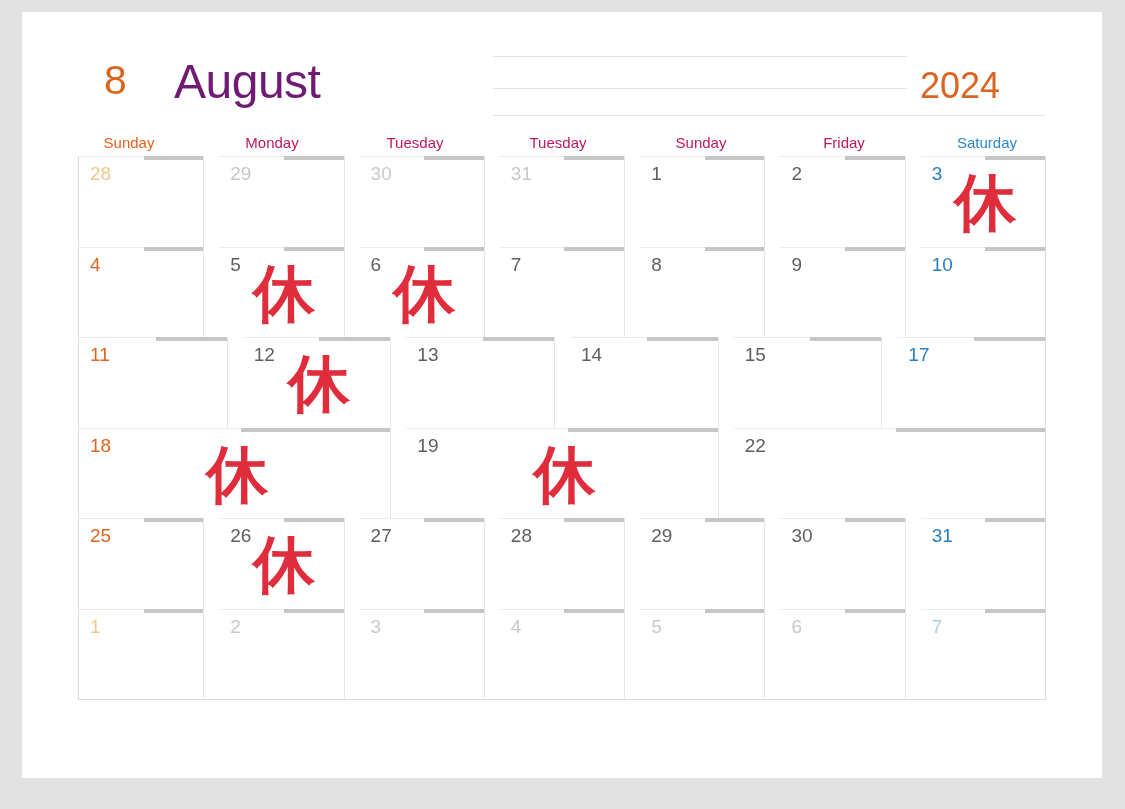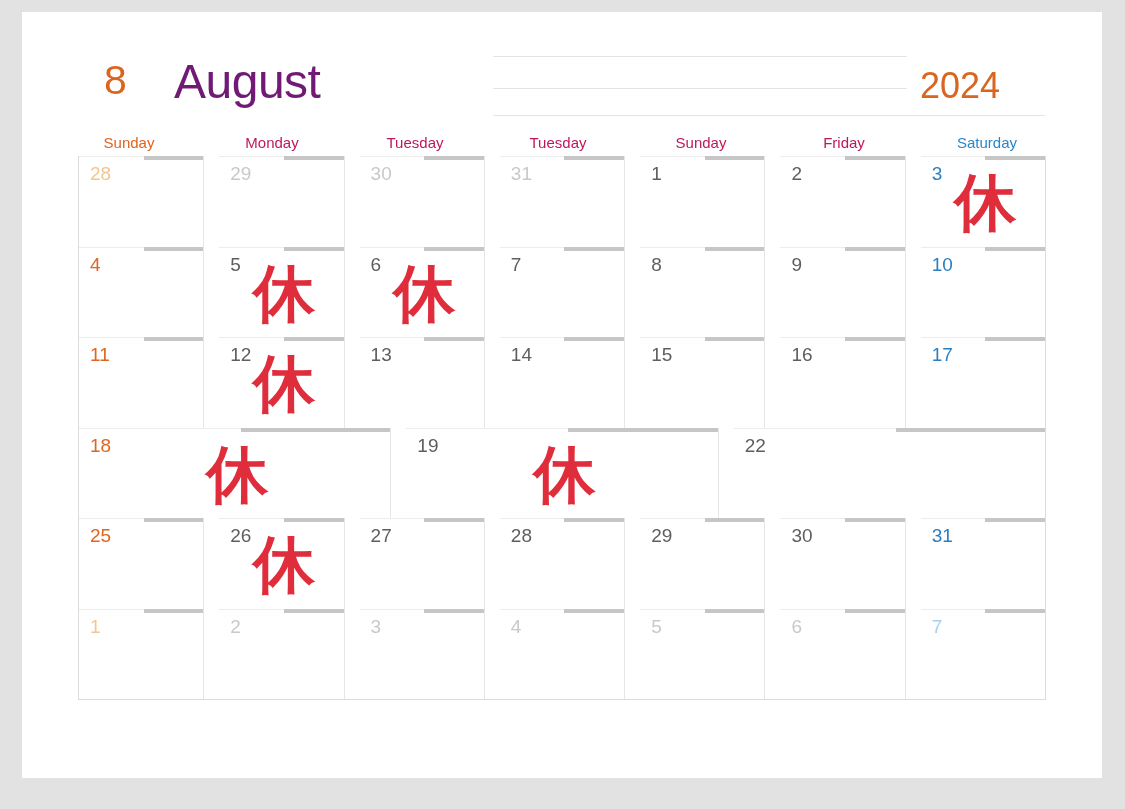--- a/index.html
+++ b/index.html
@@ -269,23 +269,20 @@
         <div class="cal-cell">
           <div class="day-num ">13</div>
         </div>
         <div class="cal-cell">
           <div class="day-num ">14</div>
         </div>
         <div class="cal-cell">
           <div class="day-num ">15</div>
         </div>
         <div class="cal-cell">
-          <div class="day-num ">16</div>
-        </div>
-        <div class="cal-cell">
           <div class="day-num sat">17</div>
         </div>
       </div>
       <div class="cal-week">
         <div class="cal-cell">
           <div class="day-num sun">18</div>
           <div class="holiday-mark">休</div>
         </div>
         <div class="cal-cell">
           <div class="day-num ">19</div>

